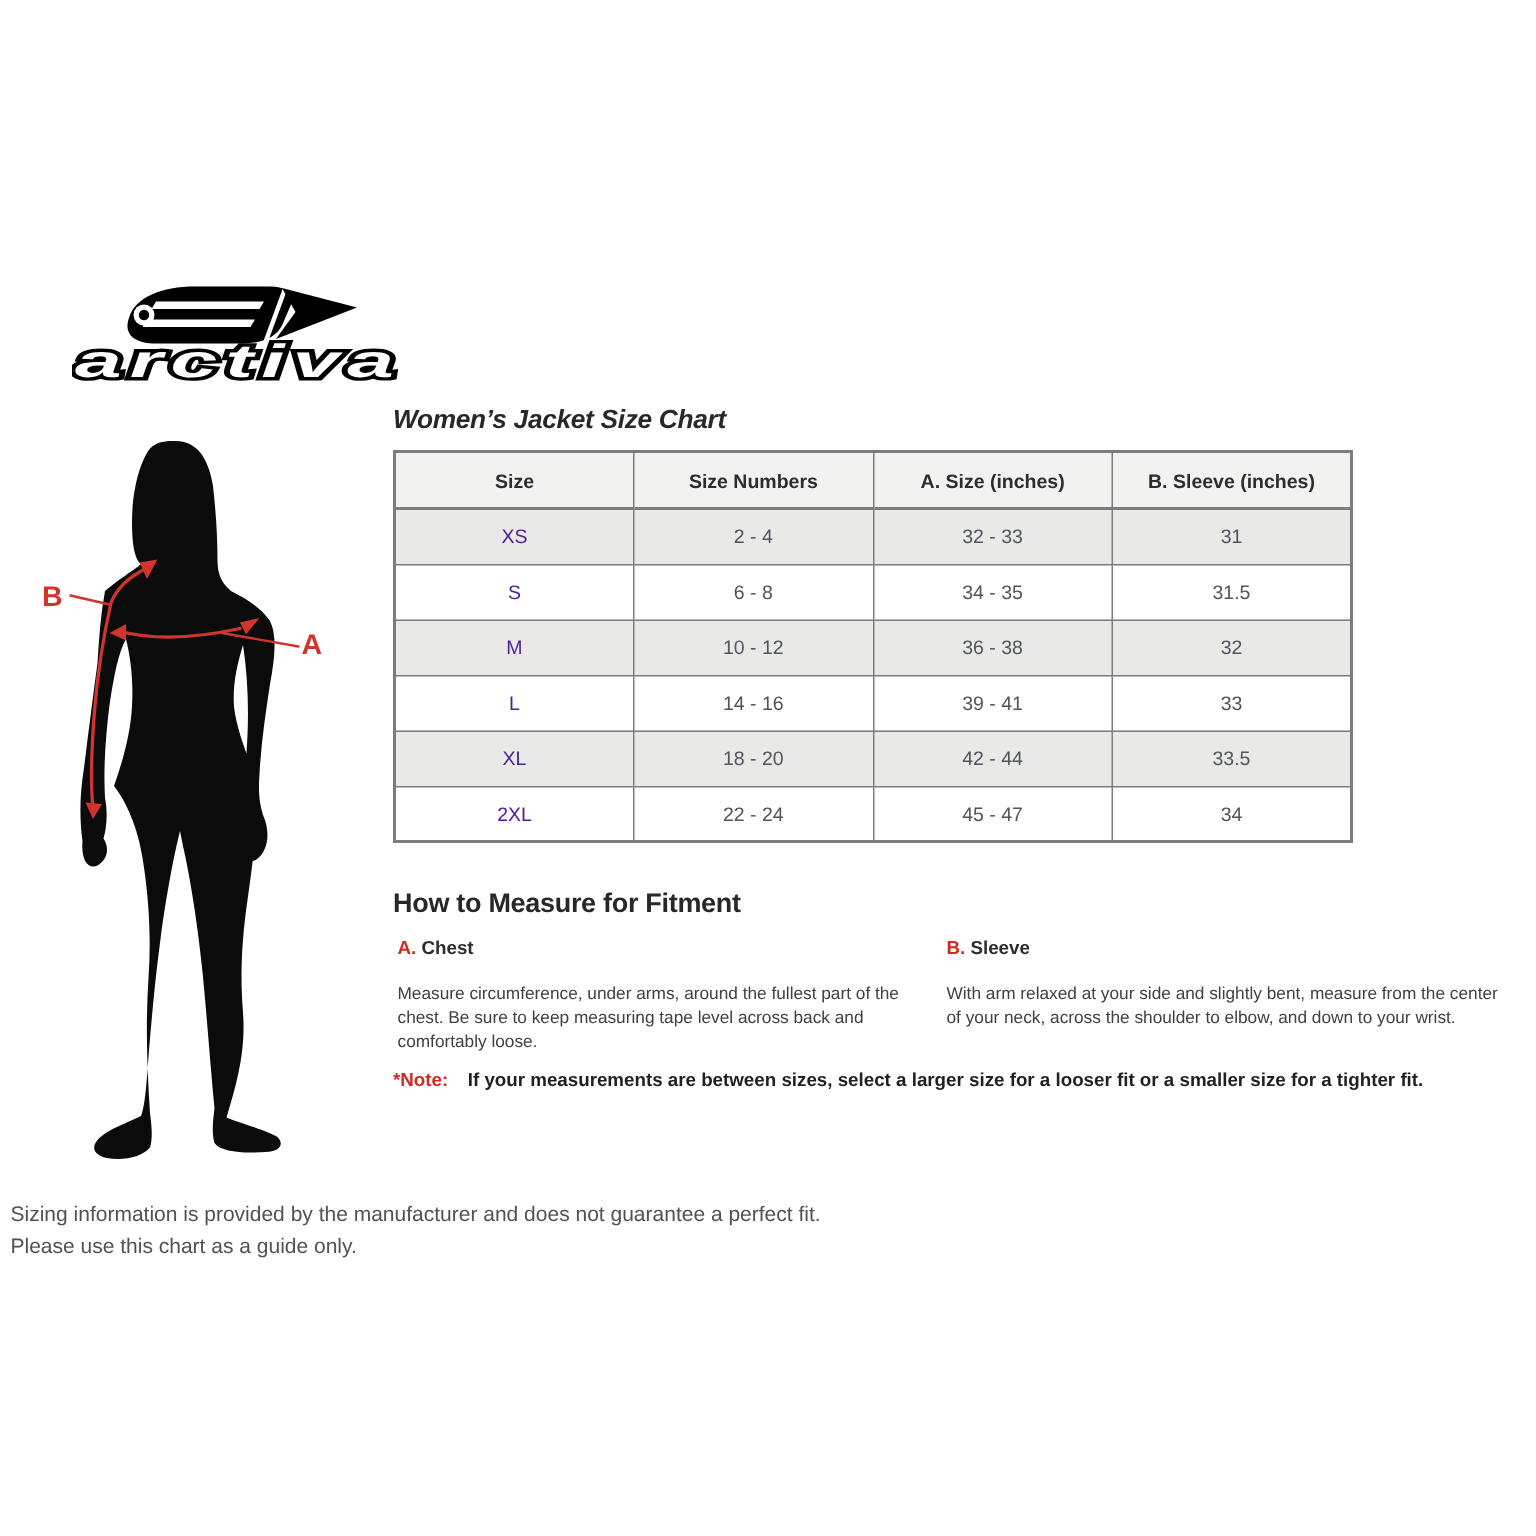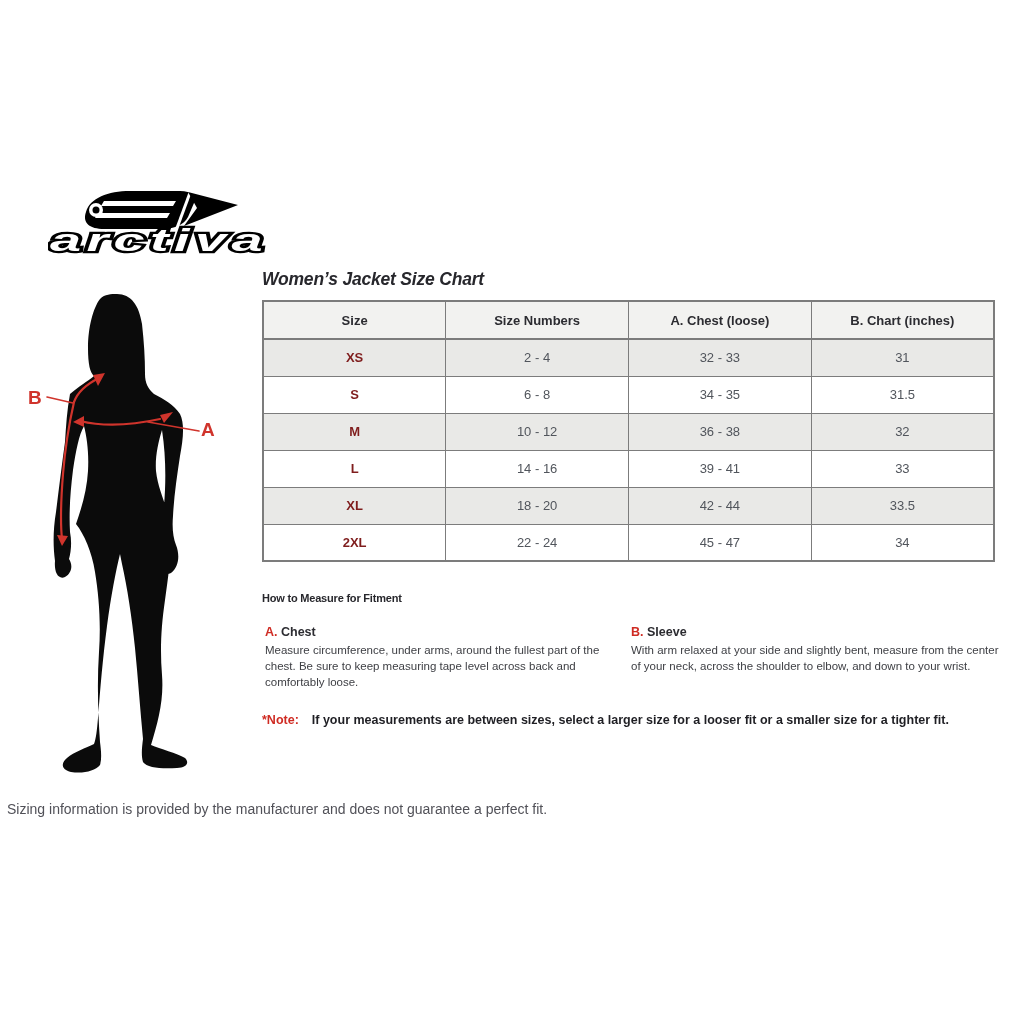--- a/index.html
+++ b/index.html
@@ -21,59 +21,59 @@
     font-size: 17.5px;
     font-weight: bold;
     color: #27272c;
     letter-spacing: -0.2px;
     font-style: italic;
   }
 
   
   .size-table {
     left: 262px; top: 300px;
-    width: 733px;
+    width: 640px;
     border-collapse: collapse;
     table-layout: fixed;
     border: 2px solid #7c7c7c;
   }
   .size-table th, .size-table td {
     border: 1px solid #7c7c7c;
     height: 37px;
     text-align: center;
     vertical-align: middle;
     font-size: 13px;
   }
   .size-table thead th {
     background: #f2f2f0;
     color: #2c2c31;
     font-weight: bold;
     height: 38px;
     border-bottom: 2px solid #7c7c7c;
   }
   .size-table tbody tr:nth-child(odd) td { background: #e9e9e7; }
   .size-table tbody tr:nth-child(even) td { background: #ffffff; }
-  .size-table td.size-col { font-weight: bold; color: #7f1d1d; }
+  .size-table td.size-col { font-weight: normal; color: #4c1d95; }
   .size-table td.val-col { color: #51555c; }
 
   
   .measure-heading {
     left: 262px; top: 592px;
-    font-size: 11px;
+    font-size: 18px;
     font-weight: bold;
     color: #27272c;
     letter-spacing: -0.2px;
   }
   .measure-item { top: 625px; }
   .measure-item.col-a { left: 265px; width: 360px; }
   .measure-item.col-b { left: 631px; width: 370px; }
   .measure-item .item-head { font-size: 12.5px; font-weight: bold; color: #2c2c31; }
   .measure-item .item-key { color: #cf2b23; }
   .measure-item p {
-    margin-top: 3px;
+    margin-top: 16px;
     font-size: 11.5px;
     line-height: 1.4;
     color: #3f4045;
   }
   .note-row {
     left: 262px; top: 713px;
     display: flex;
     gap: 13px;
     font-size: 12.5px;
     font-weight: bold;
@@ -160,22 +160,22 @@
     <text class="figure-label" x="201" y="156">A</text>
   </svg>
 
   <div class="abs chart-title">Women’s Jacket Size Chart</div>
 
   <table class="abs size-table">
     <thead>
       <tr>
         <th>Size</th>
         <th>Size Numbers</th>
-        <th>A. Chest (loose)</th>
-        <th>B. Chart (inches)</th>
+        <th>A. Size (inches)</th>
+        <th>B. Sleeve (inches)</th>
       </tr>
     </thead>
     <tbody>
       <tr>
         <td class="size-col">XS</td>
         <td class="val-col">2 - 4</td>
         <td class="val-col">32 - 33</td>
         <td class="val-col">31</td>
       </tr>
       <tr>
@@ -229,15 +229,16 @@
     <p>With arm relaxed at your side and slightly bent, measure from the center of your neck, across the shoulder to elbow, and down to your wrist.</p>
   </div>
 
   <div class="abs note-row">
     <span class="note-label">*Note:</span>
     <span class="note-text">If your measurements are between sizes, select a larger size for a looser fit or a smaller size for a tighter fit.</span>
   </div>
 
   <div class="abs footer">
     <div>Sizing information is provided by the manufacturer and does not guarantee a perfect fit.</div>
+    <div>Please use this chart as a guide only.</div>
   </div>
 
 </div>
 
 </body></html>

